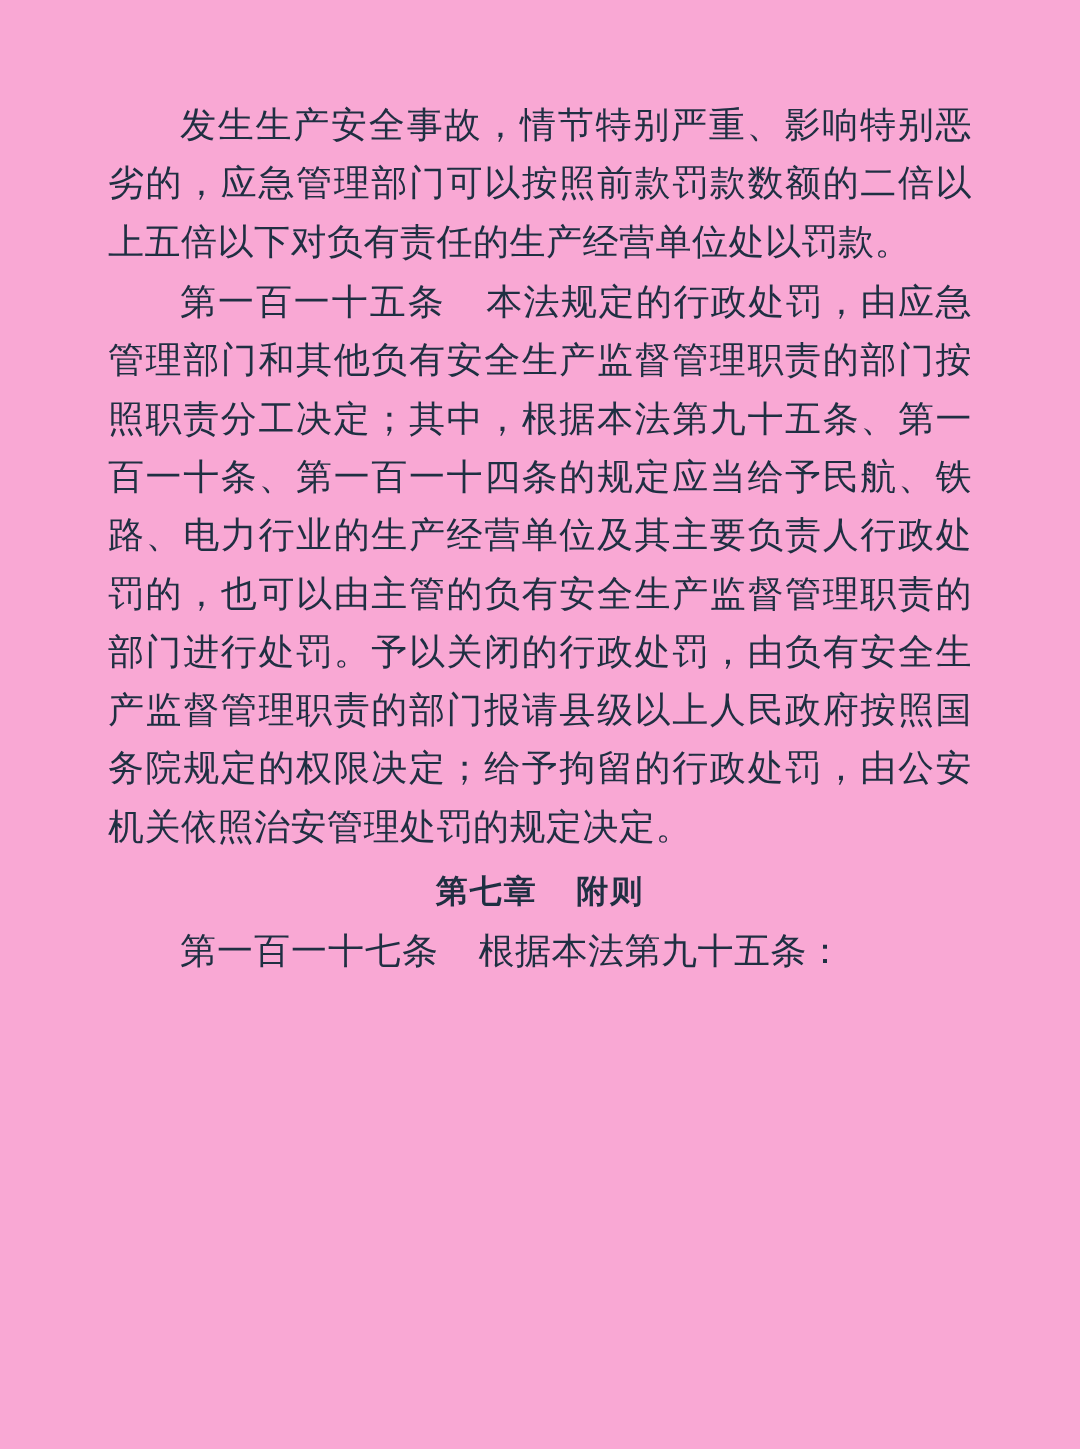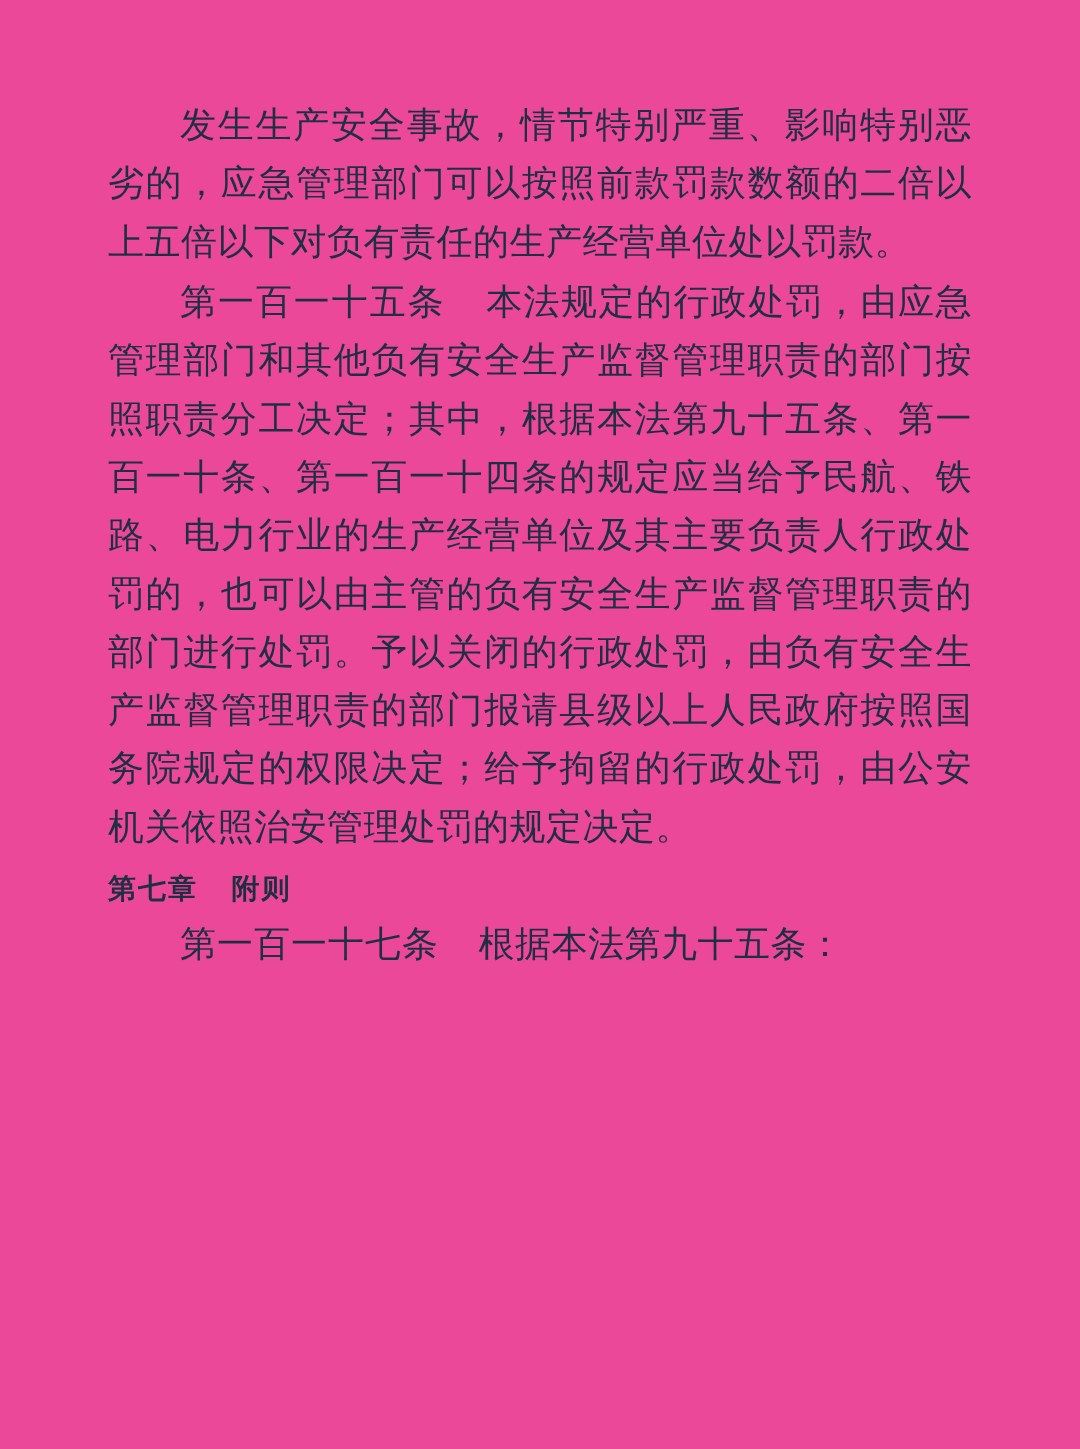--- a/index.html
+++ b/index.html
@@ -13,21 +13,21 @@
     font-family: "Liberation Serif", "DejaVu Serif", serif;
     color: #1b2a3b;
     overflow: hidden;
   }
   .page {
     position: relative;
     width: 1080px;
     height: 1449px;
     box-sizing: border-box;
     padding: 96px 108px 40px 108px;
-    background: #ec4899;
+    background: #f9a8d4;
   }
   .doc-body {
     font-size: 36px;
     line-height: 1.62;
     letter-spacing: 0.5px;
     text-align: justify;
     text-justify: inter-ideograph;
     color: #1f2f42;
   }
   p.para {
@@ -37,23 +37,23 @@
   .article-num {
     font-weight: normal;
     letter-spacing: 1px;
   }
   .article-gap {
     display: inline-block;
     width: 1.1em;
   }
   h2.chapter-heading {
     margin: 10px 0 4px 0;
-    font-size: 28px;
+    font-size: 32px;
     font-weight: bold;
-    text-align: left;
+    text-align: center;
     letter-spacing: 2px;
     line-height: 1.62;
   }
   .chapter-space {
     display: inline-block;
     width: 1.2em;
   }
   p.article-line {
     margin: 0 0 2px 0;
     text-indent: 2em;

